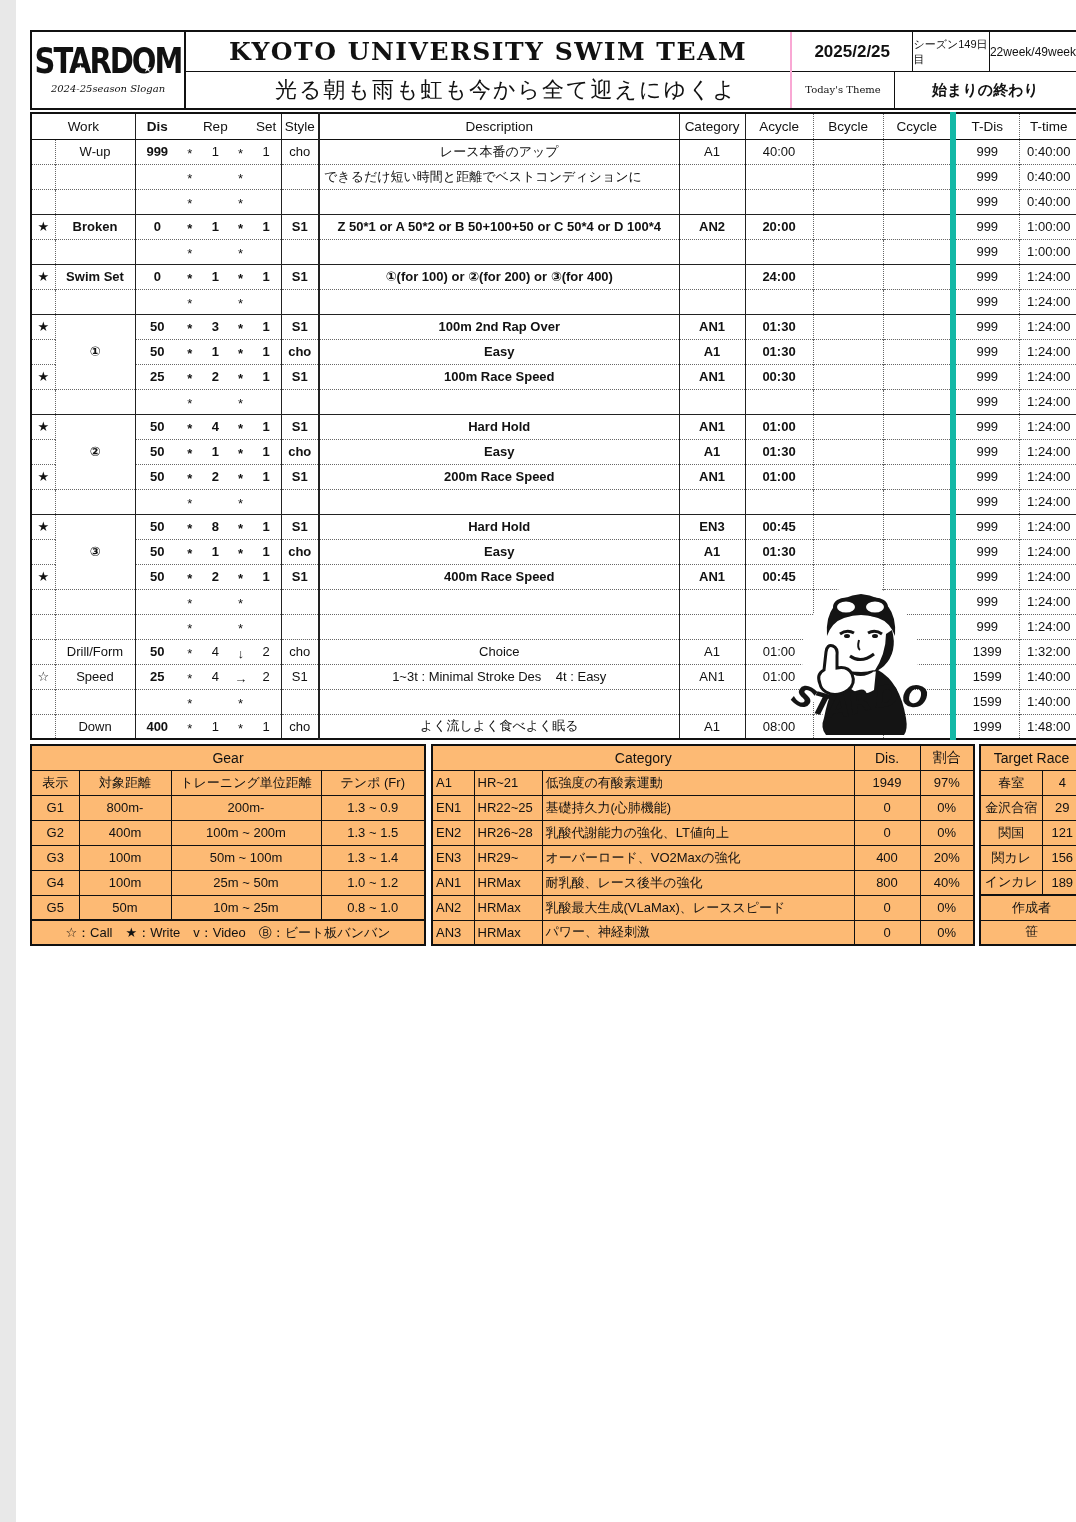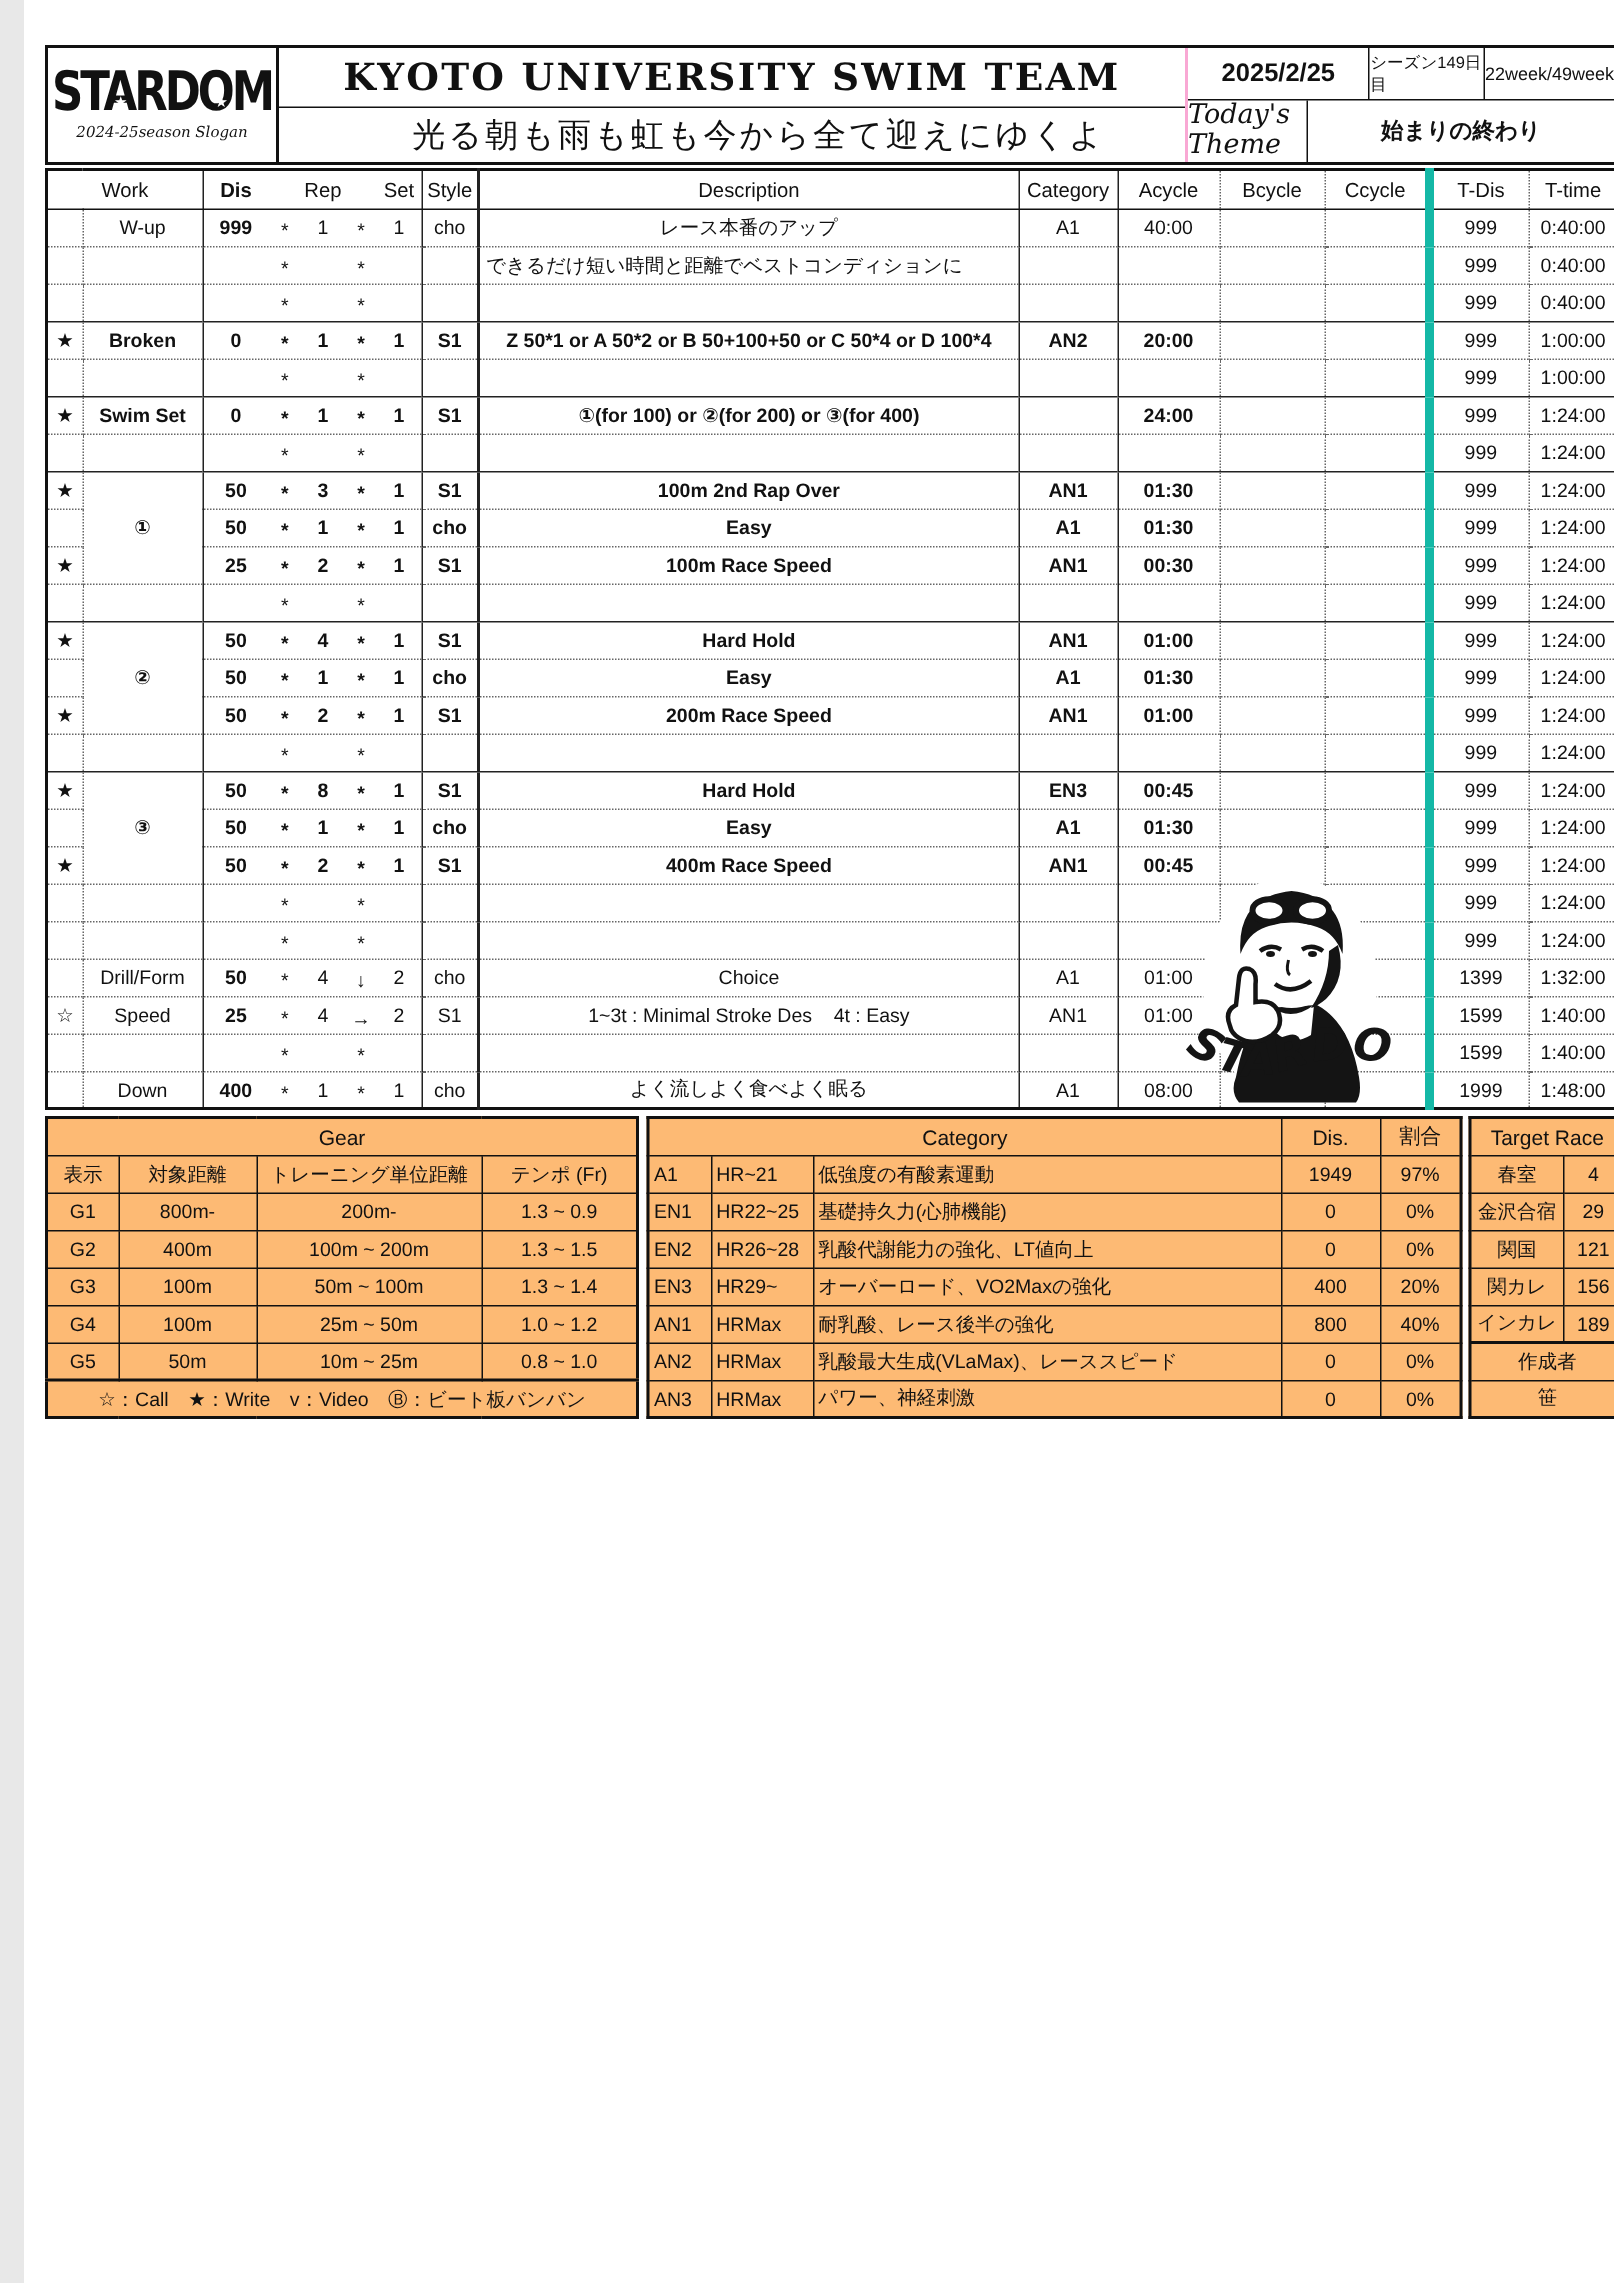--- a/index.html
+++ b/index.html
@@ -22,22 +22,22 @@
              font-family:"DejaVu Serif",serif;font-weight:bold;font-size:25px;letter-spacing:1.5px;box-sizing:border-box;}
   .hdr-slogan{flex:1;display:flex;align-items:center;justify-content:center;
               font-family:"DejaVu Serif",serif;font-size:22px;letter-spacing:2px;padding-left:36px;}
   .hdr-right{width:284px;display:flex;flex-direction:column;}
   .hdr-right-top{height:40px;border-bottom:1.5px solid #111;display:flex;box-sizing:border-box;}
   .hcell{display:flex;align-items:center;justify-content:center;box-sizing:border-box;text-align:left;}
   .cell-date{width:127px;border-right:1.5px solid #111;font-weight:bold;font-size:17px;}
   .cell-season{width:80px;border-right:1.5px solid #111;font-size:11px;}
   .cell-week{flex:1;font-size:12px;}
   .hdr-right-bottom{flex:1;display:flex;}
-  .cell-theme-label{width:80px;border-right:1.5px solid #111;font-family:"DejaVu Serif",serif;
-                    font-style:italic;font-size:18px;line-height:1.15;}
+  .cell-theme-label{width:103px;border-right:1.5px solid #111;font-family:"DejaVu Serif",serif;
+                    font-size:10px;line-height:1.15;}
   .cell-theme{flex:1;font-weight:bold;font-size:15px;}
 
   
   table.main{border-collapse:collapse;table-layout:fixed;width:1048px;margin-top:2px;border:2px solid #111;background:transparent;}
   table.main th,table.main td{padding:0 2px;height:25px;font-size:13px;text-align:center;
        white-space:nowrap;overflow:hidden;box-sizing:border-box;font-weight:normal;}
   table.main thead th{height:26px;border-bottom:1.6px solid #111;font-size:13.5px;}
   table.main tbody td{border-top:1px dotted #666;}
   table.main tbody tr.sec td{border-top:1.5px solid #222;}
   table.main tbody tr.em td{font-weight:bold;}

